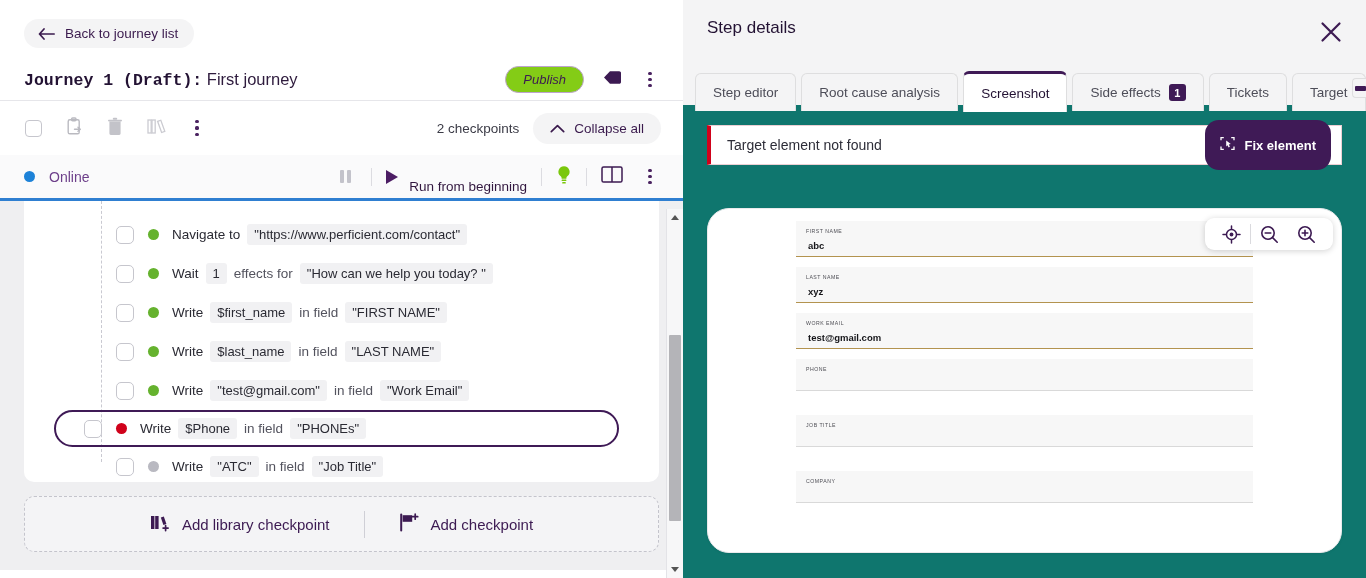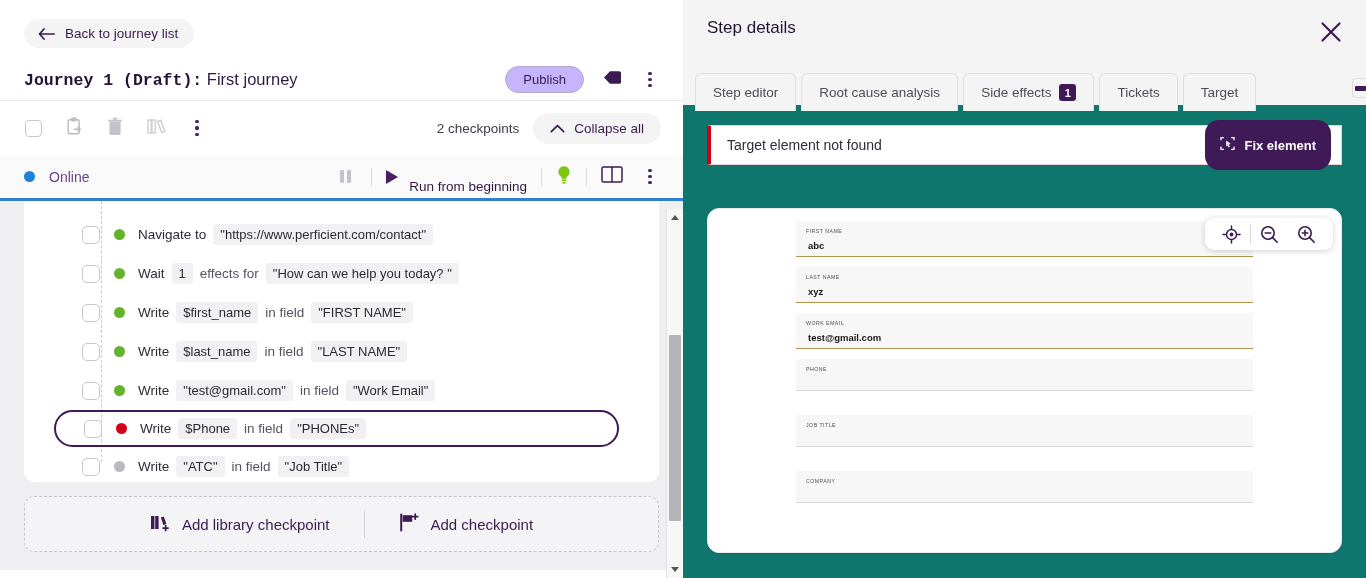--- a/index.html
+++ b/index.html
@@ -31,23 +31,24 @@
 
   .title-row {
     display: flex; align-items: center;
     padding: 11px 22px 0 24px; height: 52px;
   }
   .journey-title { font-size: 16.5px; color: #231233; white-space: nowrap; }
   .journey-title b { font-weight: 700; font-family: Liberation Mono, monospace; }
   .journey-title .sub { font-weight: 400; color: #2e1b3d; }
   .title-spacer { flex: 1; }
   .publish-btn {
-    border: 1px solid #bda3cf; background: #c4b5fd; color: #3c1a52;
+    border: 1px solid #bda3cf; background: #84cc16; color: #3c1a52;
     border-radius: 15px; padding: 5px 17px; font-size: 13px; cursor: pointer;
     font-family: "Liberation Sans", sans-serif;
+    font-style: italic;
   }
   .tag-icon { margin-left: 19px; cursor: pointer; display: block; }
   .kebab {
     width: 22px; height: 22px; margin-left: 16px; cursor: pointer;
     display: flex; flex-direction: column; align-items: center; justify-content: center; gap: 3px;
   }
   .kebab i { width: 3.2px; height: 3.2px; border-radius: 50%; background: #4a2260; display: block; }
 
   .divider-h { height: 1px; background: #e6e6ea; width: 100%; }
 
@@ -97,21 +98,21 @@
     position: relative; background: #fff; height: 281px;
     border-bottom-left-radius: 10px; border-bottom-right-radius: 10px;
     padding-top: 14px; overflow: hidden;
   }
   .conn-line {
     position: absolute; left: 77px; top: 0; bottom: 20px; width: 0;
     border-left: 1.6px dashed #c9c9d1;
   }
   .step {
     position: relative; display: flex; align-items: center;
-    height: 39px; padding-left: 58px;
+    height: 39px; padding-left: 92px;
   }
   .step.active {
     border: 2px solid #3f1a56; border-radius: 22px;
     margin: 0 40px 0 30px; padding-left: 28px; height: 37px;
   }
   .step-check {
     width: 18px; height: 18px; border: 1.6px solid #c6c6cd; border-radius: 5px;
     background: #fff; flex: none; cursor: pointer;
   }
   .step-dot { width: 11px; height: 11px; border-radius: 50%; margin-left: 14px; flex: none; }
@@ -207,21 +208,21 @@
   .err-spacer { flex: 1; }
   .fix-btn {
     display: inline-flex; align-items: center; gap: 9px;
     background: #3f1a56; color: #fff; border: none; border-radius: 14px;
     padding: 16px 15px; font-size: 13px; font-weight: 700; cursor: pointer;
     font-family: "Liberation Sans", sans-serif;
   }
 
   .preview {
     position: absolute; left: 24px; right: 24px; top: 103px; bottom: 25px;
-    background: #fff; border: 1px solid #eaeaec; border-radius: 12px;
+    background: #fff; border: 1px solid #eaeaec; border-radius: 22px;
     box-shadow: 0 1px 3px rgba(0,0,0,.06);
     overflow: hidden;
   }
   .shot {
     position: absolute; left: 88px; right: 88px; top: 12px; bottom: 0;
     background: #fff;
   }
   .field { background: #f7f7f7; position: relative; margin-bottom: 10px; }
   .field .flabel {
     position: absolute; left: 10px; top: 7px;
@@ -482,20 +483,23 @@
       </span>
     </div>
 
     <div class="tabs" id="tabs">
       <div class="tab">
           <span>Step editor</span>
         </div>
         <div class="tab">
           <span>Root cause analysis</span>
         </div>
+        <div class="tab active">
+          <span>Screenshot</span>
+        </div>
         <div class="tab">
           <span>Side effects</span>
           <span class="tab-badge">1</span>
         </div>
         <div class="tab">
           <span>Tickets</span>
         </div>
         <div class="tab">
           <span>Target</span>
         </div>

